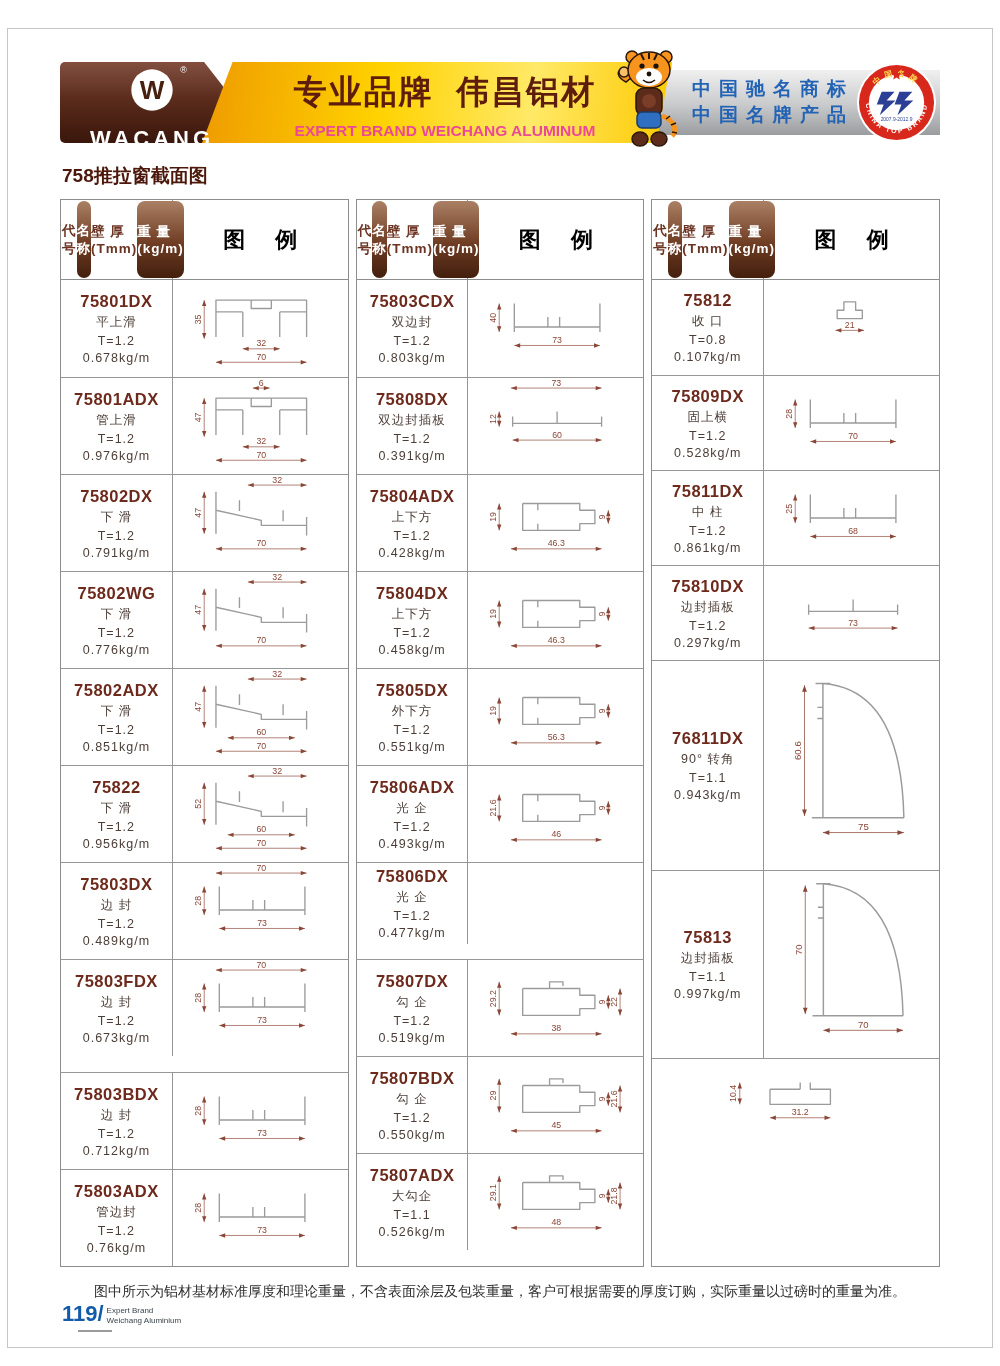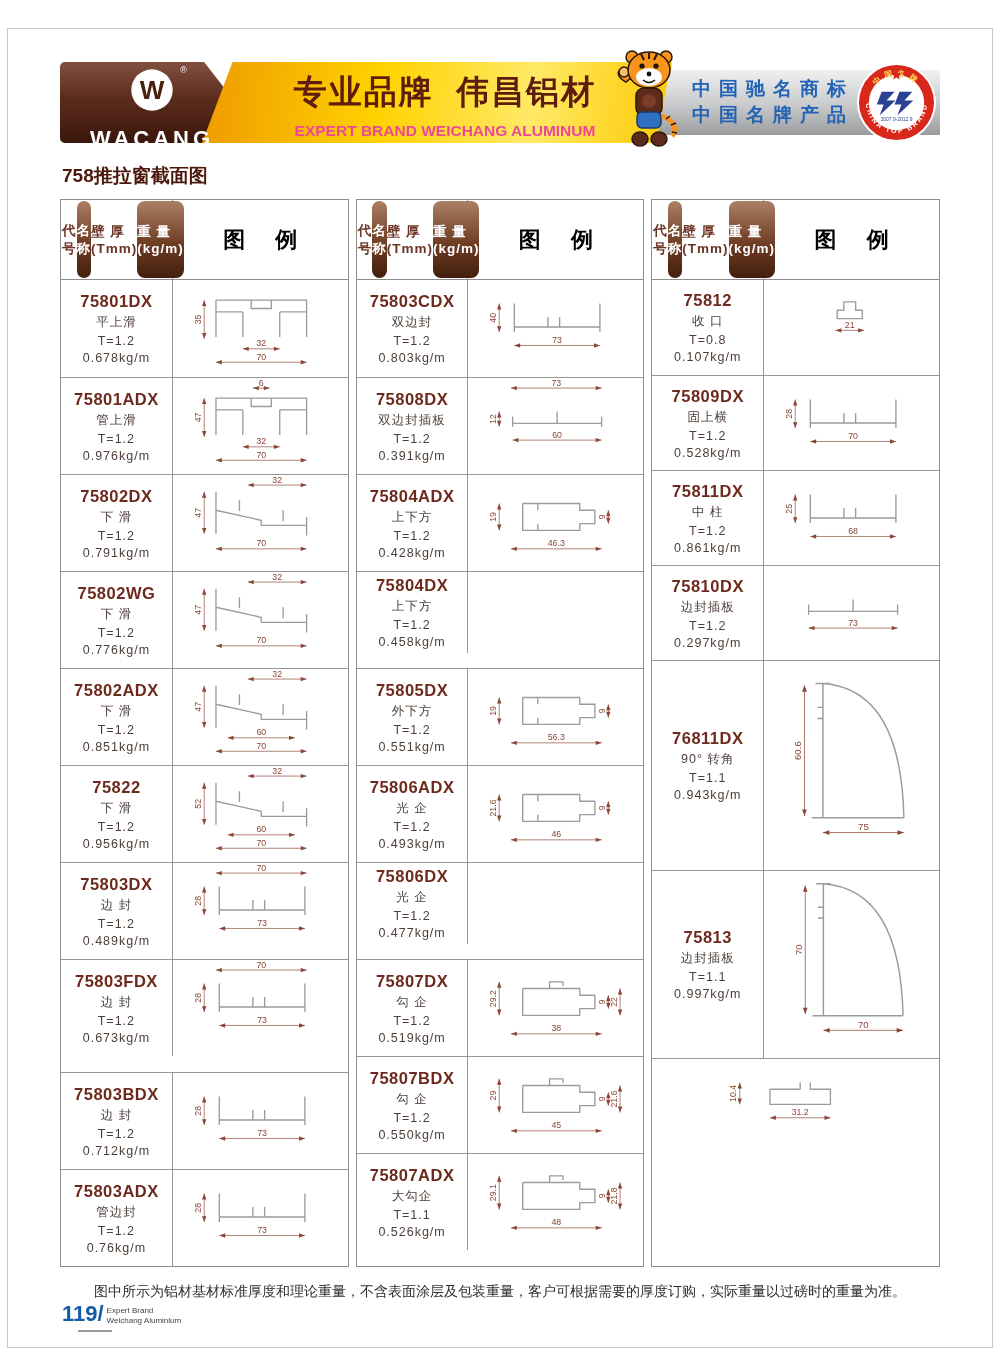--- a/index.html
+++ b/index.html
@@ -441,21 +441,21 @@
               <text transform="translate(24,38) rotate(-90)" text-anchor="middle" font-size="10.5" fill="#8a4636">19</text>
               <path d="M158,30 L158,46" stroke="#8a4636" stroke-width="0.8" fill="none"></path>
               <path d="M158,30 l-2.6,7 h5.2 z M158,46 l-2.6,-7 h5.2 z" fill="#8a4636"></path>
               <text transform="translate(154,38) rotate(-90)" text-anchor="middle" font-size="10.5" fill="#8a4636">9</text>
               <path d="M42,76 L150,76" stroke="#8a4636" stroke-width="0.8" fill="none"></path>
               <path d="M42,76 l7,-2.6 v5.2 z M150,76 l-7,-2.6 v5.2 z" fill="#8a4636"></path>
               <text x="96" y="73" text-anchor="middle" font-size="10.5" fill="#8a4636">46.3</text>
             </svg>
           </div>
   </div>
-        <div class="trow" style="height: 97px; flex-direction: column;">
+        <div class="trow" style="height: 97px;">
     <div class="info">
       <div class="code">75804DX</div>
       <div class="meta p-name">上下方</div>
       <div class="meta p-thick">T=1.2</div>
       <div class="meta p-weight">0.458kg/m</div>
     </div>
     <div class="diagram">
             <svg viewBox="0 -12 190 112" style="width: 178px; height: 94px;">
               <path d="M56,22 L124,22 L124,30 L142,30 L142,46 L124,46 L124,54 L56,54 L56,22 M74,22 L74,30 M74,46 L74,54" fill="none" stroke="#9b9b9b" stroke-width="1.6" stroke-linejoin="round"></path>
               <path d="M28,22 L28,54" stroke="#8a4636" stroke-width="0.8" fill="none"></path>

